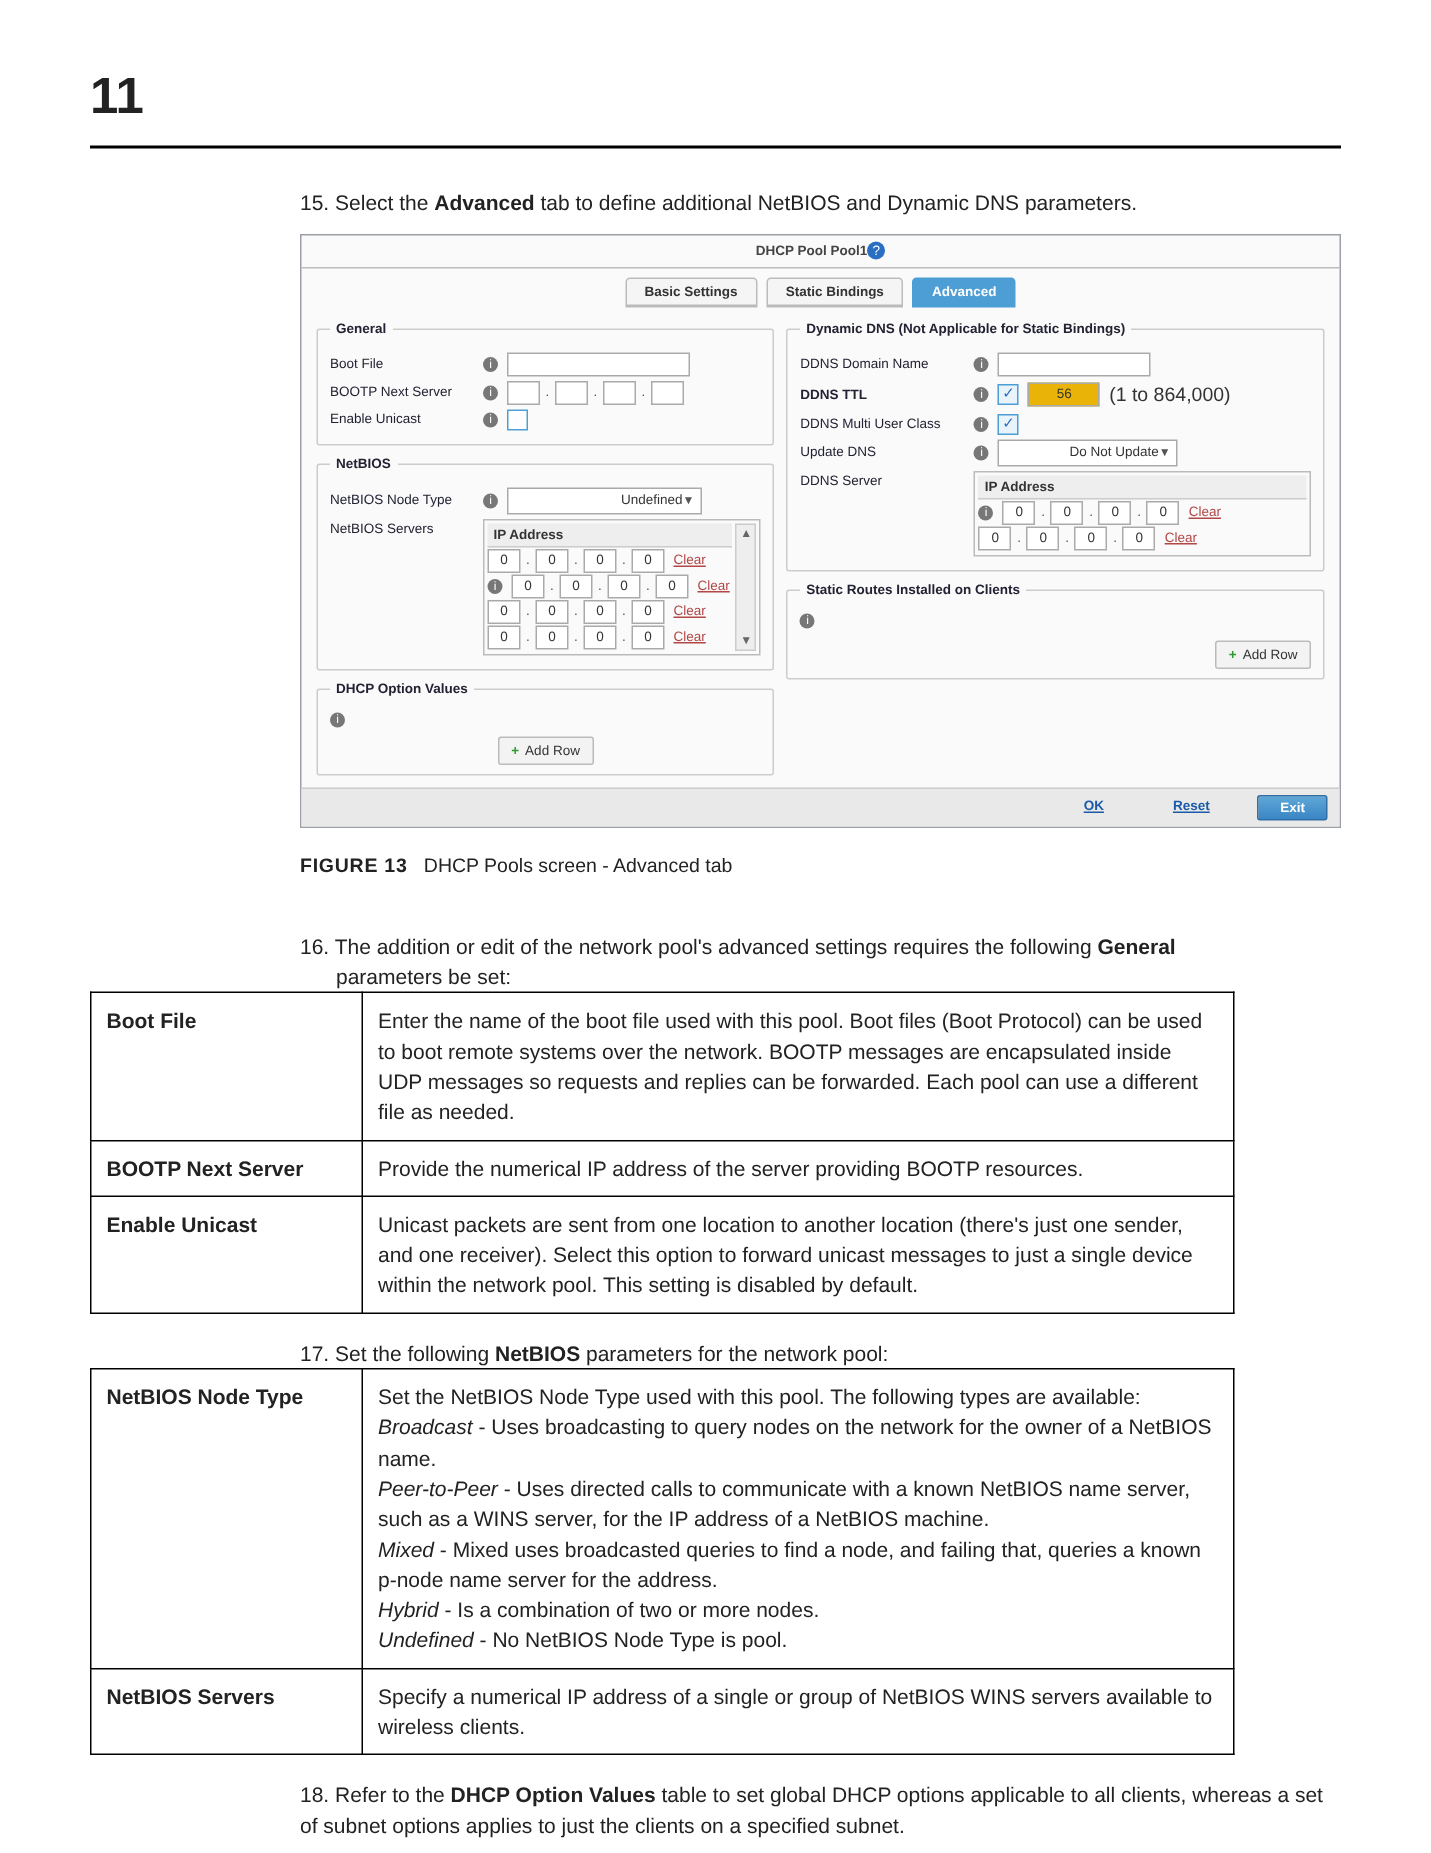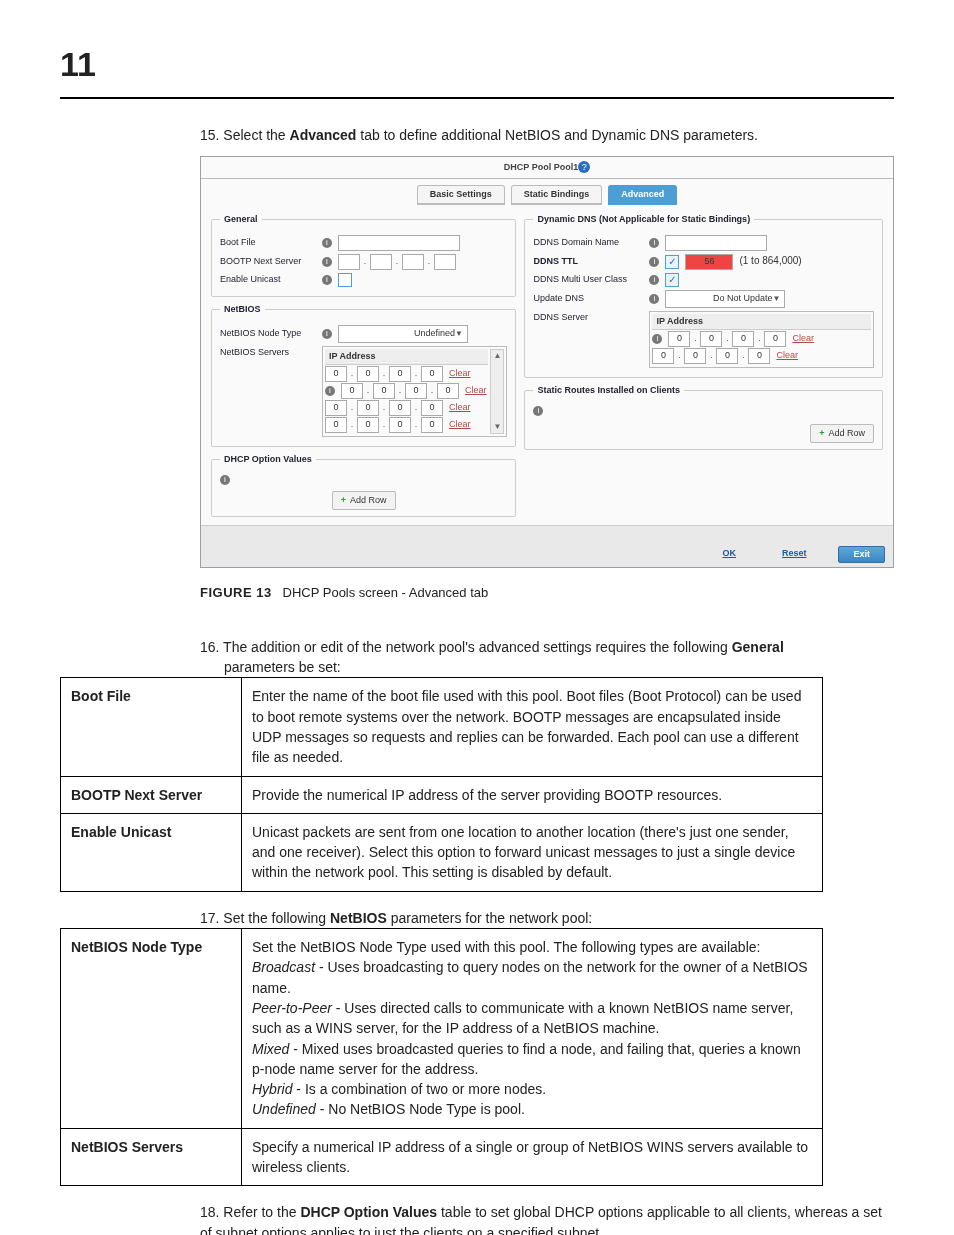--- a/index.html
+++ b/index.html
@@ -38,23 +38,23 @@
   .select{border:1px solid #aaa;height:16px;width:120px;background:#fff;display:inline-flex;align-items:center;justify-content:flex-end;padding:0 4px;}
   .select .arrow{font-size:8px;color:#555;}
   .check{display:inline-block;border:1px solid #4c9ed5;width:12px;height:12px;background:#e8f3fb;display:inline-flex;align-items:center;justify-content:center;color:#2a6ec2;font-size:10px;line-height:1;}
   .link{color:#b14747;text-decoration:underline;cursor:pointer;}
   .mini-table{border:1px solid #bbb;border-collapse:collapse;width:100%;}
   .mini-table th{background:#eee;border:1px solid #bbb;padding:2px 4px;font-weight:700;font-size:9px;text-align:left;}
   .mini-table td{border:1px solid #e2e2e2;height:12px;}
   .trash{color:#c0392b;font-size:11px;}
   .add-row{background:#f3f3f3;border:1px solid #bbb;padding:2px 8px;display:inline-flex;align-items:center;gap:4px;border-radius:2px;font-size:9px;}
   .plus{color:#2e9b2e;font-weight:700;}
-  .spin{border:1px solid #aaa;height:14px;width:46px;background:#ef4444;display:inline-block;text-align:center;}
+  .spin{border:1px solid #aaa;height:14px;width:46px;background:#eab308;display:inline-block;text-align:center;}
   .shot-footer{background:#e9e9e9;border-top:1px solid #ccc;padding:4px 8px;display:flex;justify-content:flex-end;gap:18px;}
-  .btn{border:1px solid #999;border-radius:2px;padding:1px 14px;font-size:9px;font-weight:700;background:linear-gradient(#fff,#e8e8e8);color:#555;margin-top:16px;}
+  .btn{border:1px solid #999;border-radius:2px;padding:1px 14px;font-size:9px;font-weight:700;background:linear-gradient(#fff,#e8e8e8);color:#555;}
   .btn.link-style{border:none;background:none;color:#1a5aa8;text-decoration:underline;}
   .btn.exit{background:linear-gradient(#5fa7d8,#3a86c4);color:#fff;border-color:#2f6fa5;}
   .scroll{display:flex;flex-direction:column;justify-content:space-between;width:12px;background:#eee;border:1px solid #ccc;}
   .scroll .tri{font-size:8px;text-align:center;color:#666;}
 
   .figcap{font-size:13px;margin:16px 0 34px 0;}
   .figcap .lead{font-weight:700;text-transform:uppercase;letter-spacing:0.5px;}
 
   table.param{border-collapse:collapse;width:110%;margin-left:-140px;margin-bottom:16px;}
   table.param td{border:1px solid #000;padding:8px 10px;vertical-align:top;font-size:14px;}
@@ -214,21 +214,21 @@
               <div class="row">
                   <span class="lbl" style="min-width:110px;">DDNS Domain Name</span>
                   <span class="info">i</span>
                   <span class="inp" style="width:100px;"></span>
                 </div>
               <div class="row">
                   <span class="lbl" style="min-width:110px;font-weight:bold;">DDNS TTL</span>
                   <span class="info">i</span>
                   <span class="check">✓</span>
                   <span class="spin">56</span>
-                  <span style="font-size:10px;">(1 to 864,000)</span>
+                  <span style="font-size:13px;">(1 to 864,000)</span>
                 </div>
               <div class="row">
                   <span class="lbl" style="min-width:110px;">DDNS Multi User Class</span>
                   <span class="info">i</span>
                   <span class="check">✓</span>
                 </div>
               <div class="row">
                   <span class="lbl" style="min-width:110px;">Update DNS</span>
                   <span class="info">i</span>
                   <span class="select" style="width:110px;">

